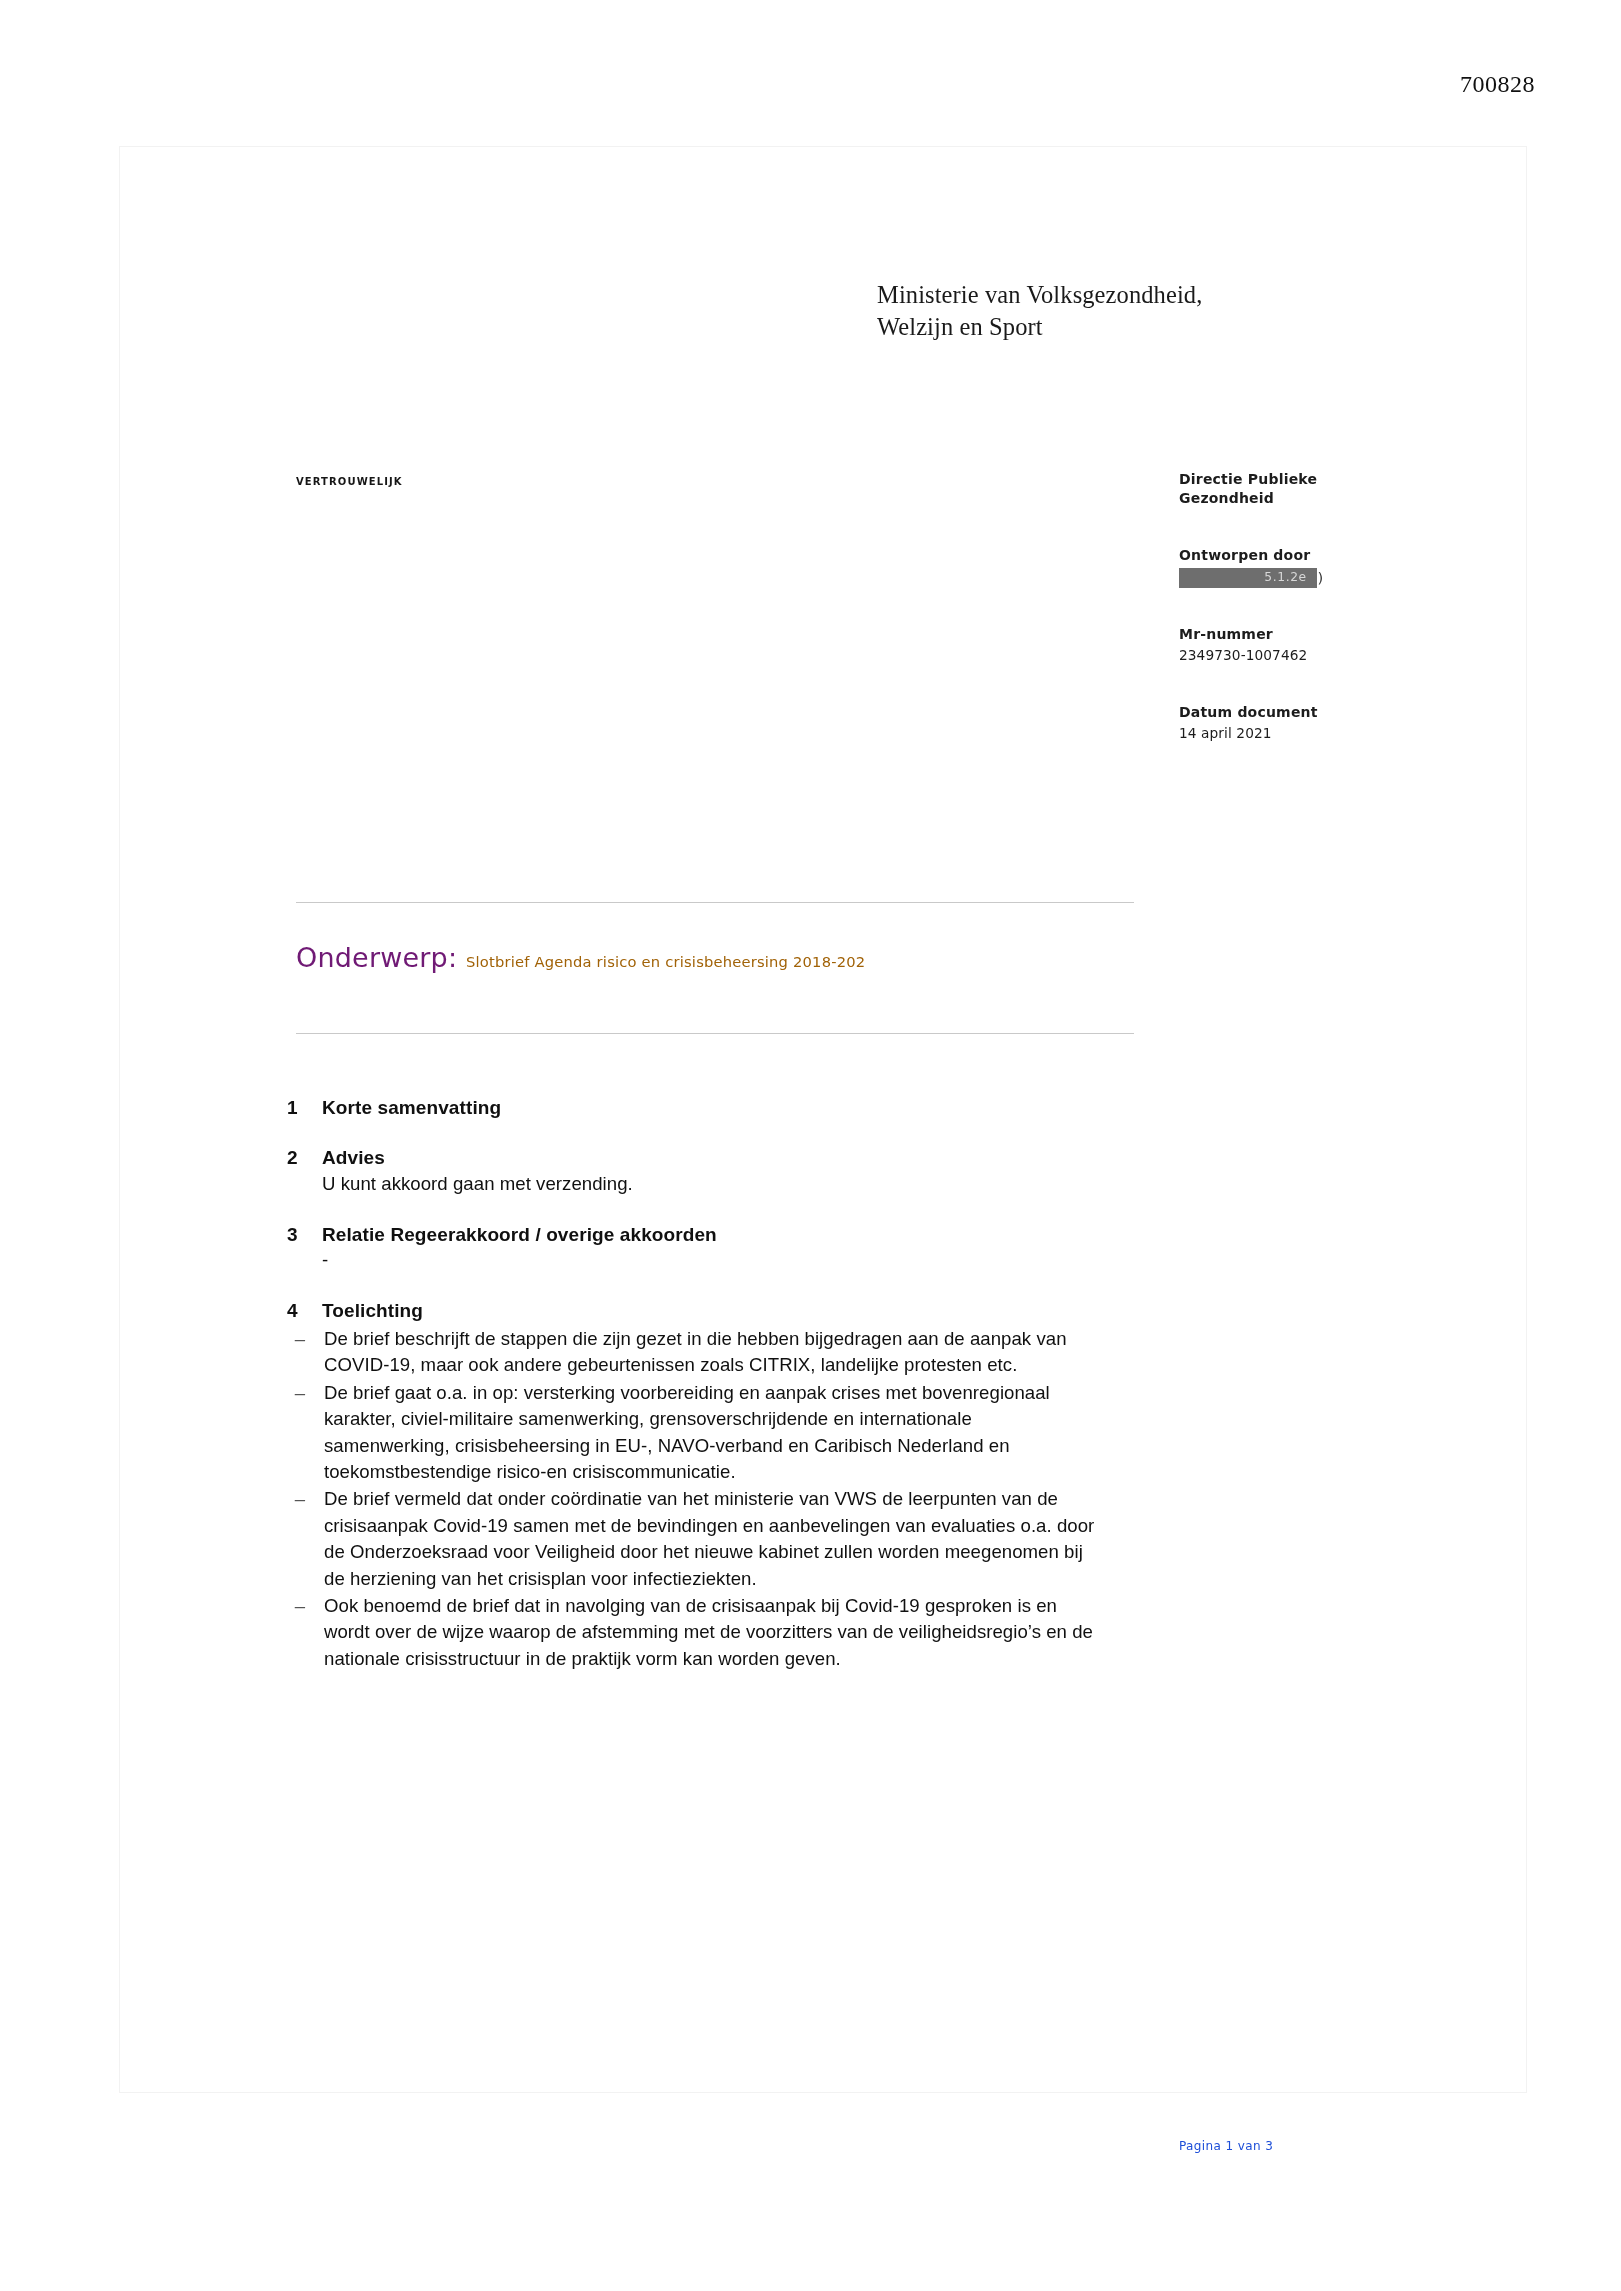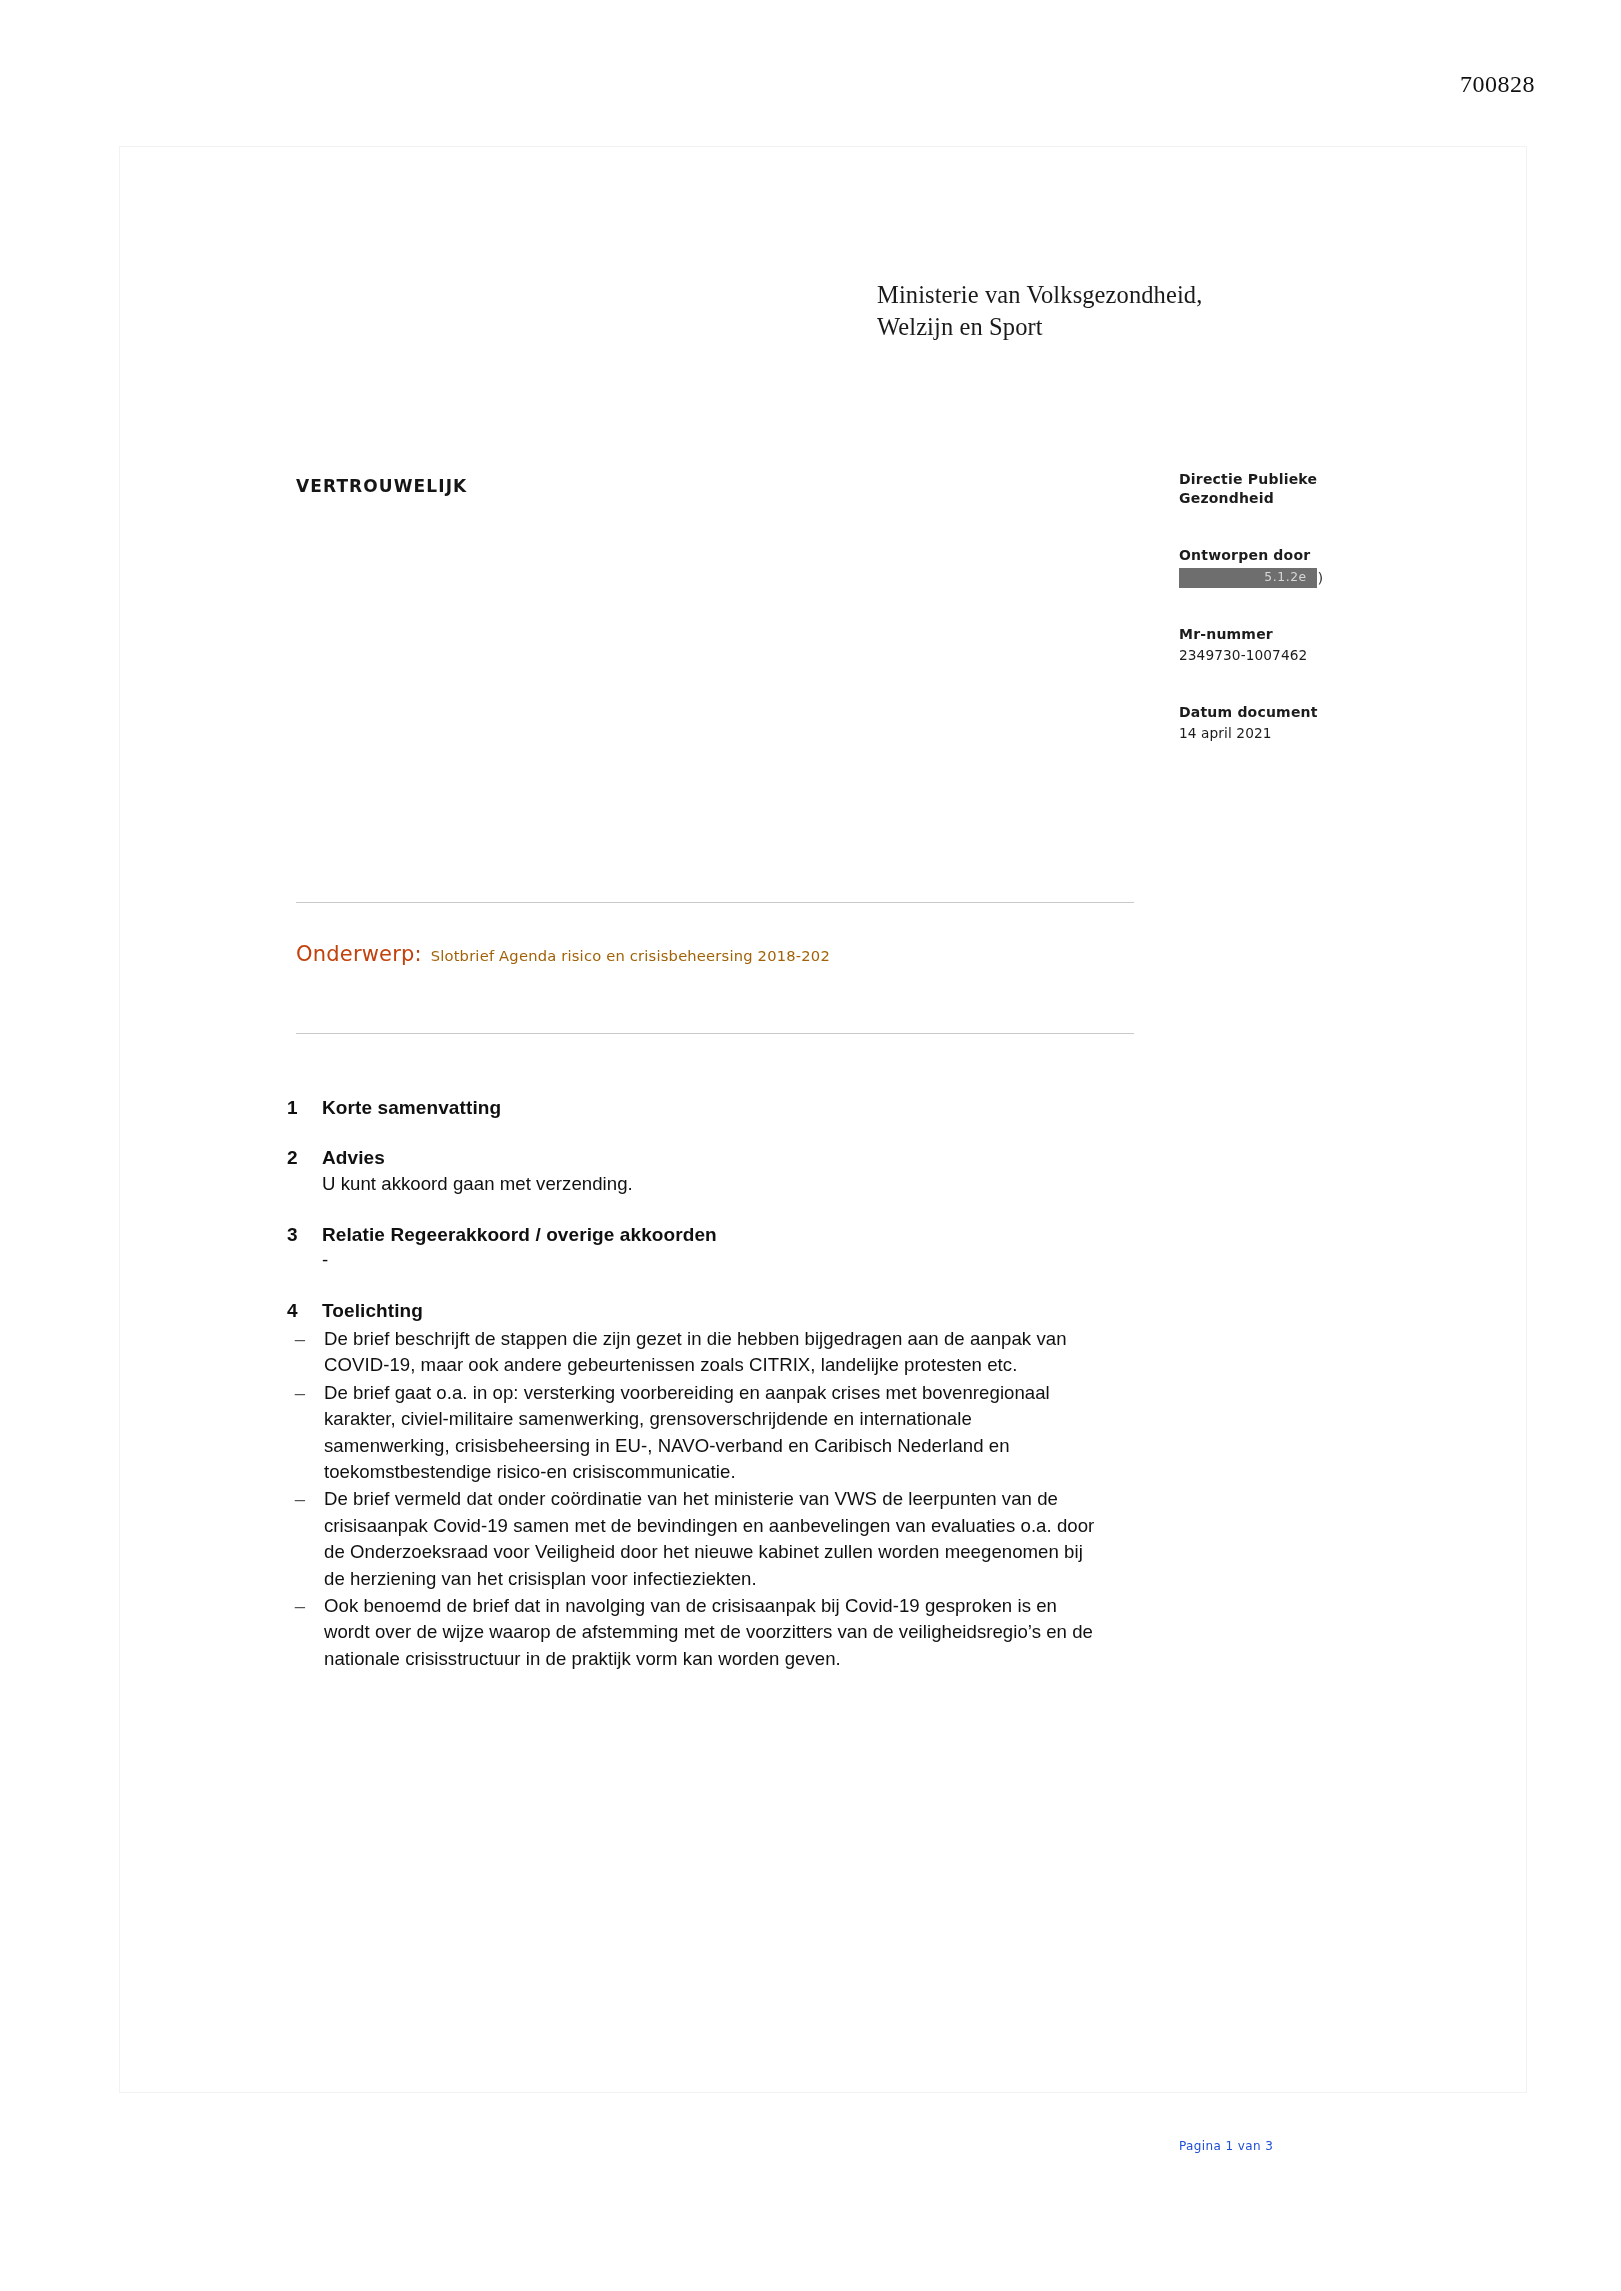--- a/index.html
+++ b/index.html
@@ -53,21 +53,21 @@
     line-height: 1.32;
     color: #1a1a1a;
     letter-spacing: 0.1px;
   }
 
   
   .vertrouwelijk {
     position: absolute;
     left: 176px;
     top: 329px;
-    font-size: 17px;
+    font-size: 10px;
     font-weight: bold;
     letter-spacing: 1.1px;
     color: #161616;
     font-family: "DejaVu Sans", sans-serif;
   }
 
   
   .meta-col {
     position: absolute;
     left: 1059px;
@@ -123,22 +123,22 @@
   .rule-bottom { top: 886px; }
 
   .subject-line {
     position: absolute;
     left: 176px;
     top: 795px;
     display: flex;
     align-items: baseline;
   }
   .subject-label {
-    font-size: 21px;
-    color: #c2410c;
+    font-size: 27px;
+    color: #701a75;
     font-family: "DejaVu Sans", sans-serif;
     letter-spacing: 0.2px;
   }
   .subject-value {
     font-size: 14.7px;
     color: #a16207;
     margin-left: 8.8px;
     font-family: "DejaVu Sans", sans-serif;
     letter-spacing: 0.2px;
   }

